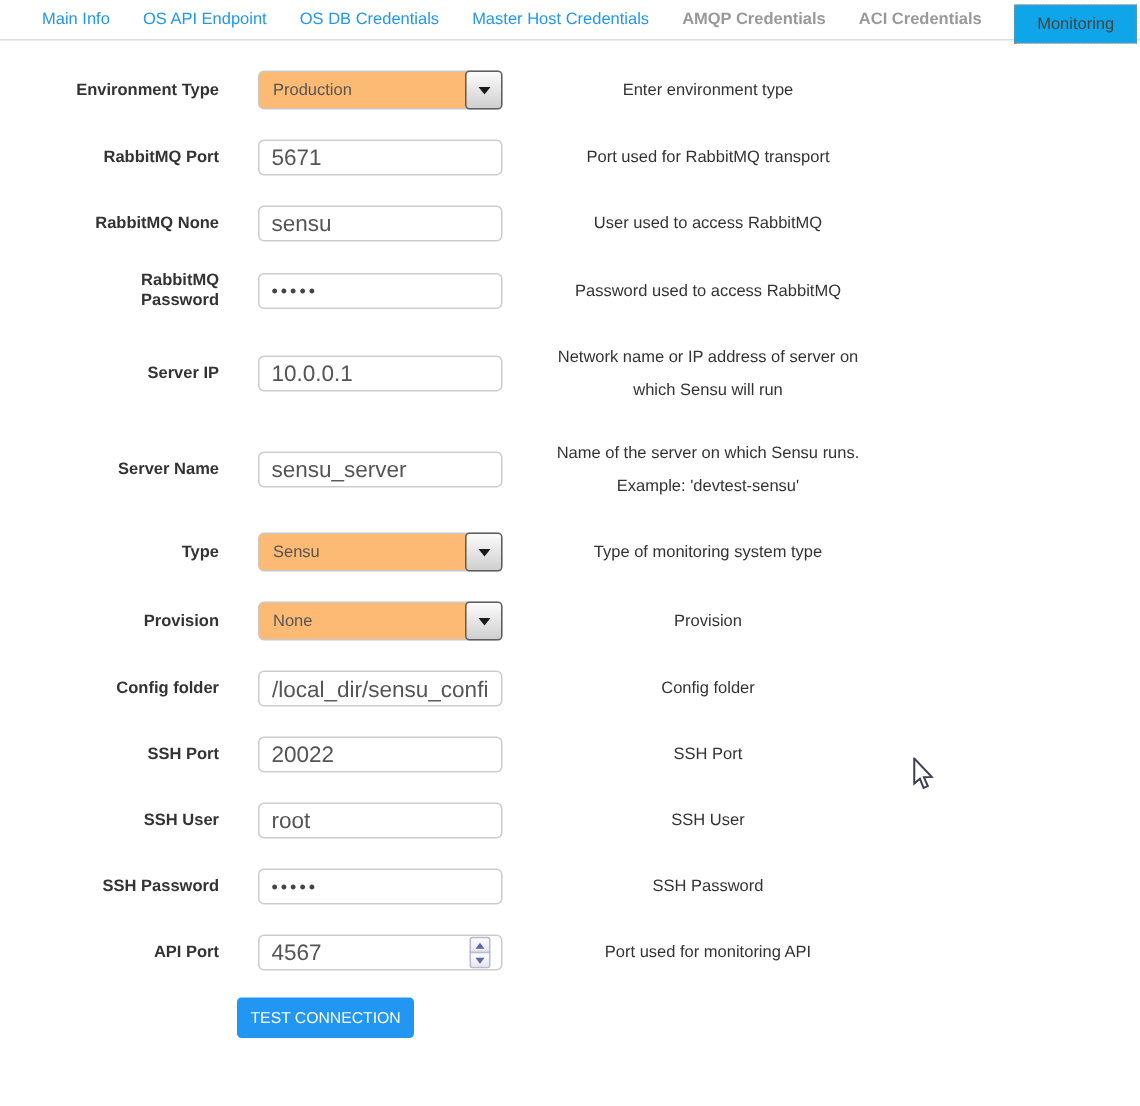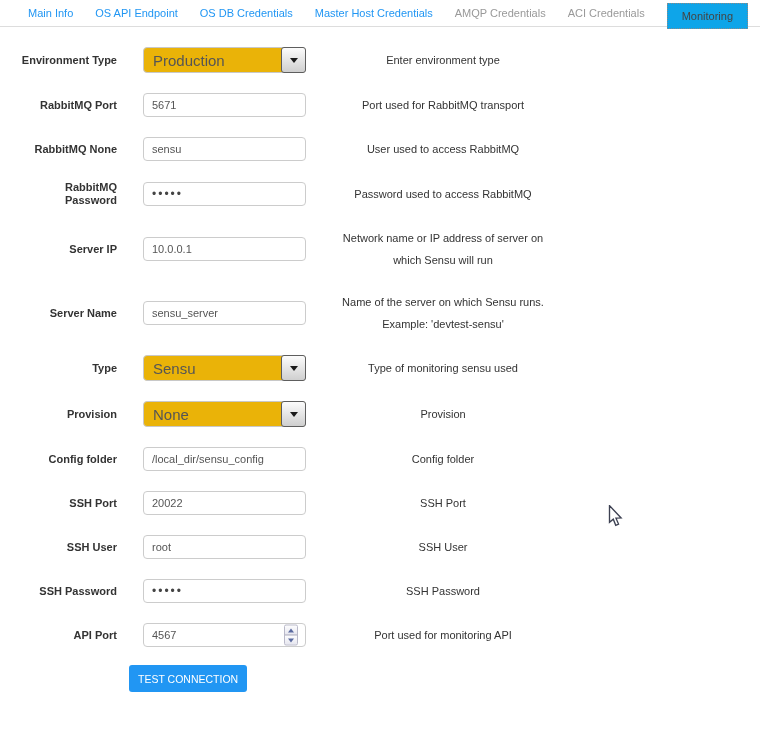--- a/index.html
+++ b/index.html
@@ -13,61 +13,61 @@
   
   .tabs {
     display:flex; align-items:center;
     height:27px; padding-left:28px;
     border-bottom:1px solid #ddd;
   }
   .tab {
     font-size:11px; margin-right:22px; white-space:nowrap; cursor:pointer;
   }
   .tab.link { color:var(--accent,#2196F3); }
-  .tab.muted { color:#999; }
+  .tab.muted { color:#999;font-weight:bold; }
   .tab.active {
     color:#444;
     border:1px dotted #8a8a8a;
     background:#0ea5e9;
     padding:6px 14px;
     margin-right:0;
     margin-bottom:-5px;
     position:relative; z-index:1;
   }
 
   
-  .form { margin-top:20px; }
+  .form { margin-top:20px;padding-left:29px; }
   .row { display:flex; align-items:center; margin-bottom:20px; }
   .lbl {
     width:117px; text-align:right;
     font-size:11px; font-weight:bold; color:#333; line-height:13px;
   }
   .lbl .wrapspan { display:inline-block; max-width:75px; text-align:right; }
   .ctrl { width:163px; margin-left:26px; position:relative; }
   .help {
     width:228px; margin-left:23px;
     font-size:11px; color:#333; line-height:22px;text-align:center;
   }
 
   .tinput {
     width:100%; height:24px;
     border:1px solid #ccc; border-radius:4px;
-    padding:0 8px; font-size:11px; color:#555;
+    padding:0 8px; font-size:15px; color:#555;
     font-family:"Liberation Sans","DejaVu Sans",sans-serif;
     outline:none; background:#fff;
   }
   .tinput.pw { letter-spacing:2px; font-size:12px; color:#444; }
   .tinput.num { padding-right:26px; }
 
   
   .select {
     position:relative; height:26px;
-    border:1px solid #c8c8c8; border-radius:4px; background:#eab308;
+    border:1px solid #c8c8c8; border-radius:4px; background:#fdba74;
     display:flex; align-items:center; padding-left:9px;
-    font-size:15px; color:#555; cursor:default;
+    font-size:11px; color:#555; cursor:default;
   }
   .select-btn {
     position:absolute; right:-1px; top:-1px; bottom:-1px; width:25px;
     border:1px solid #5e5e5e; border-radius:3px;
     background:linear-gradient(#fcfcfc,#cfcfcf);
     display:flex; align-items:center; justify-content:center; cursor:pointer;
   }
   .select-btn::after {
     content:""; width:0; height:0;
     border-left:4px solid transparent; border-right:4px solid transparent;
@@ -178,21 +178,21 @@
     </div>
 
     <div class="row">
       <div class="lbl">Type</div>
       <div class="ctrl">
         <div class="select">
           <span>Sensu</span>
           <span class="select-btn"></span>
         </div>
       </div>
-      <div class="help">Type of monitoring sensu used</div>
+      <div class="help">Type of monitoring system type</div>
     </div>
 
     <div class="row">
       <div class="lbl">Provision</div>
       <div class="ctrl">
         <div class="select">
           <span>None</span>
           <span class="select-btn"></span>
         </div>
       </div>

